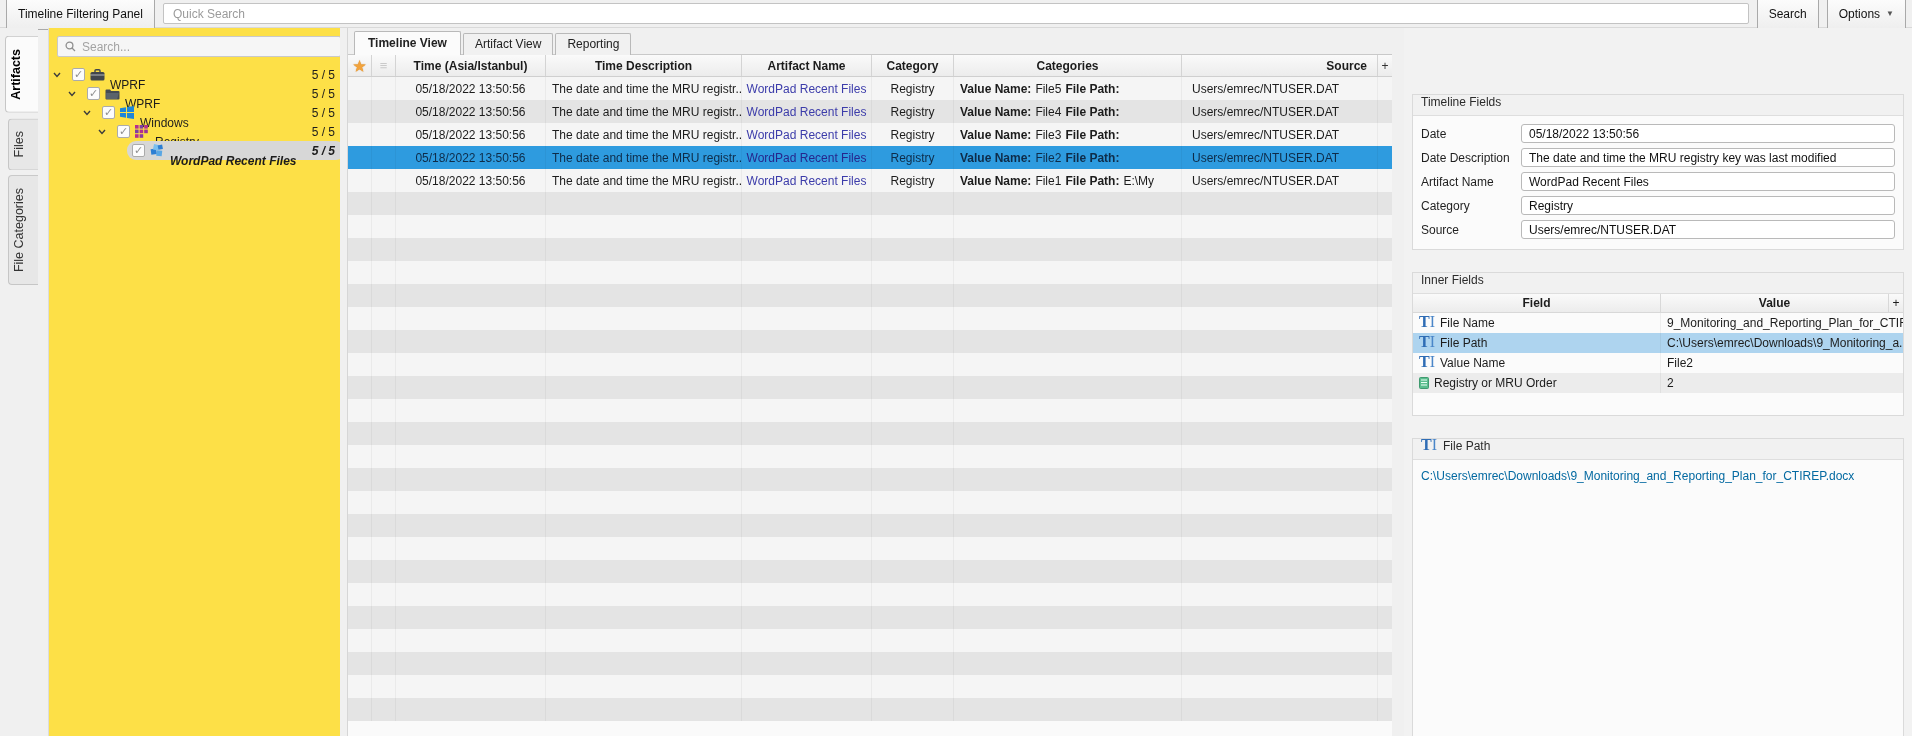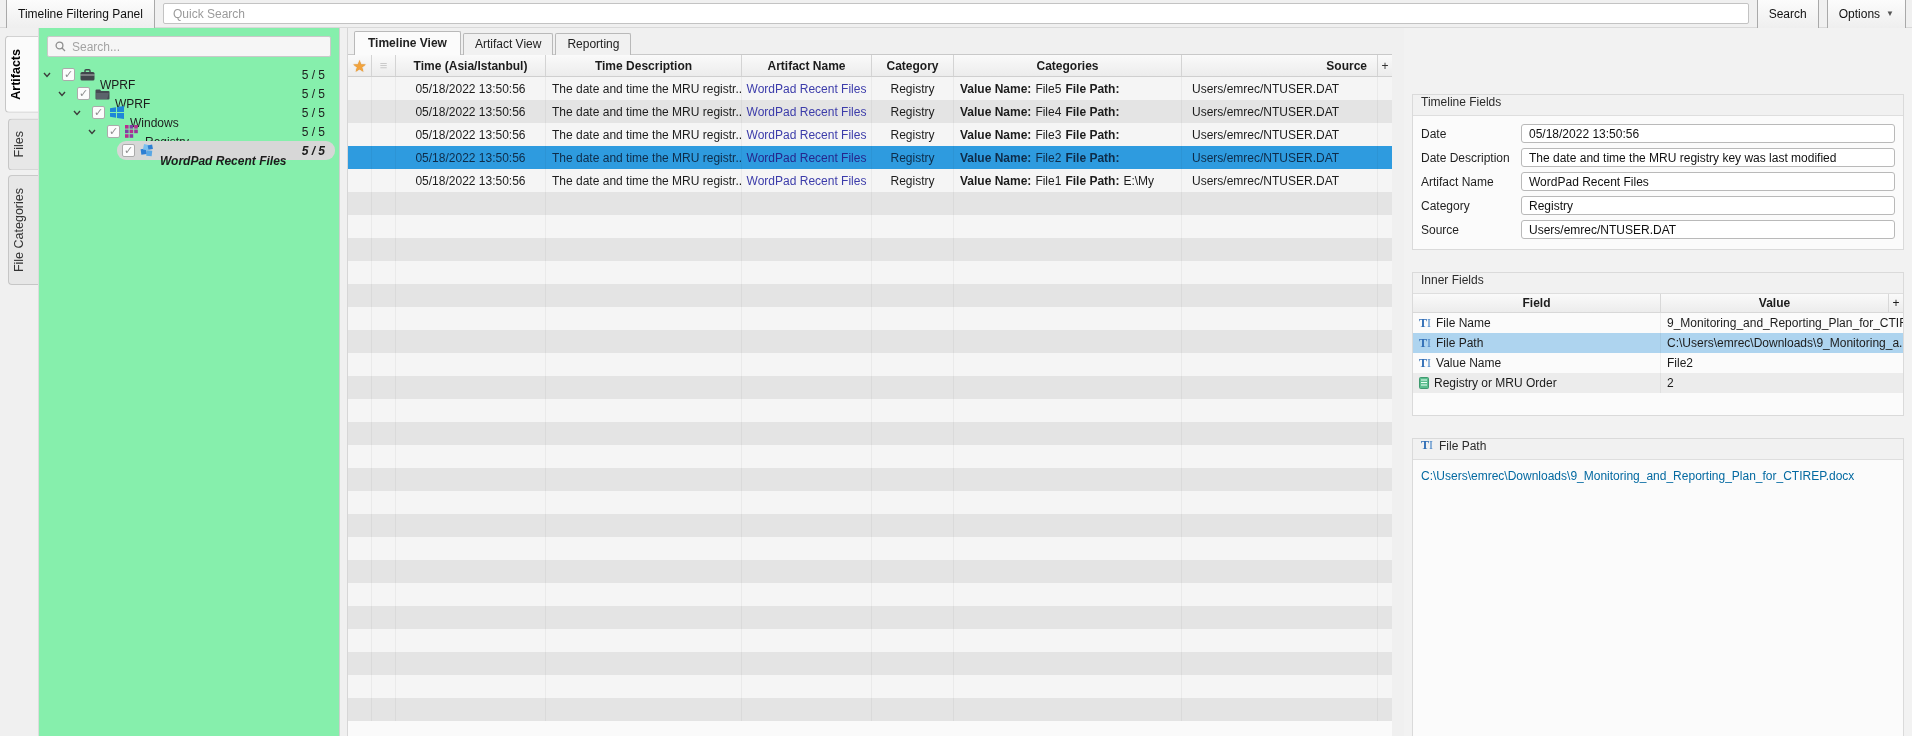--- a/index.html
+++ b/index.html
@@ -38,22 +38,22 @@
   .vtab {
     writing-mode: vertical-rl; transform: rotate(180deg);
     background: #e7e7e7; border: 1px solid #c6c6c6; border-left: none;
     border-radius: 0 4px 4px 0; padding: 12px 3px; color: #333;
     font-size: 12.5px; width: 30px; text-align: center; cursor: default;
   }
   .vtab.active { background: #fbfbfb; font-weight: bold; color: #000; width: 33px; }
 
   
   .tree-panel {
-    position: absolute; top: 28px; left: 38px; width: 302px; bottom: 0;
-    background: #86efac; border-left: 1px solid #dcdcdc; border-right: 1px solid #cfcfcf;
+    position: absolute; top: 28px; left: 48px; width: 302px; bottom: 0;
+    background: #fde047; border-left: 1px solid #dcdcdc; border-right: 1px solid #cfcfcf;
     padding-top: 8px;
   }
   .tree-search {
     display: flex; align-items: center; gap: 6px; height: 21px;
     margin: 0 8px 8px 8px; border: 1px solid #c9c9c9; border-radius: 2px;
     background: #f6f6f6; padding: 0 7px;
   }
   .tree-search input {
     border: none; outline: none; background: transparent; flex: 1;
     font-family: inherit; font-size: 12px; color: #333;
@@ -131,21 +131,21 @@
   .if-field-col { flex: 0 0 248px; }
   .if-value-col { flex: 1; }
   .if-plus-col { flex: 0 0 14px; font-weight: normal; border-right: none; }
   .if-row { display: flex; height: 20px; background: #fbfbfb; }
   .if-row.alt { background: #ececec; }
   .if-row.selected { background: #aed4ef; }
   .if-c { display: flex; align-items: center; overflow: hidden; white-space: nowrap; }
   .if-c.fcol { flex: 0 0 248px; gap: 5px; padding: 0 6px; border-right: 1px solid rgba(0,0,0,0.05); }
   .if-c.vcol { flex: 1; padding: 0 6px; }
   .if-spacer { height: 22px; background: #fbfbfb; }
-  .ti-glyph { font-family: "Liberation Serif", serif; font-weight: bold; color: #2f6db5; font-size: 12px; line-height: 12px; white-space: nowrap; }
+  .ti-glyph { font-family: "Liberation Serif", serif; font-weight: bold; color: #2f6db5; font-size: 16px; line-height: 12px; white-space: nowrap; }
   .ti-glyph .ibeam { font-weight: normal; color: #4a86c8; }
   .detail-group { margin-bottom: 0; height: 420px; }
   .detail-body { padding: 9px 8px; color: #0369a1; }
 
   svg { display: block; }
 </style>
 </head>
 <body>
 
 <div id="app">

